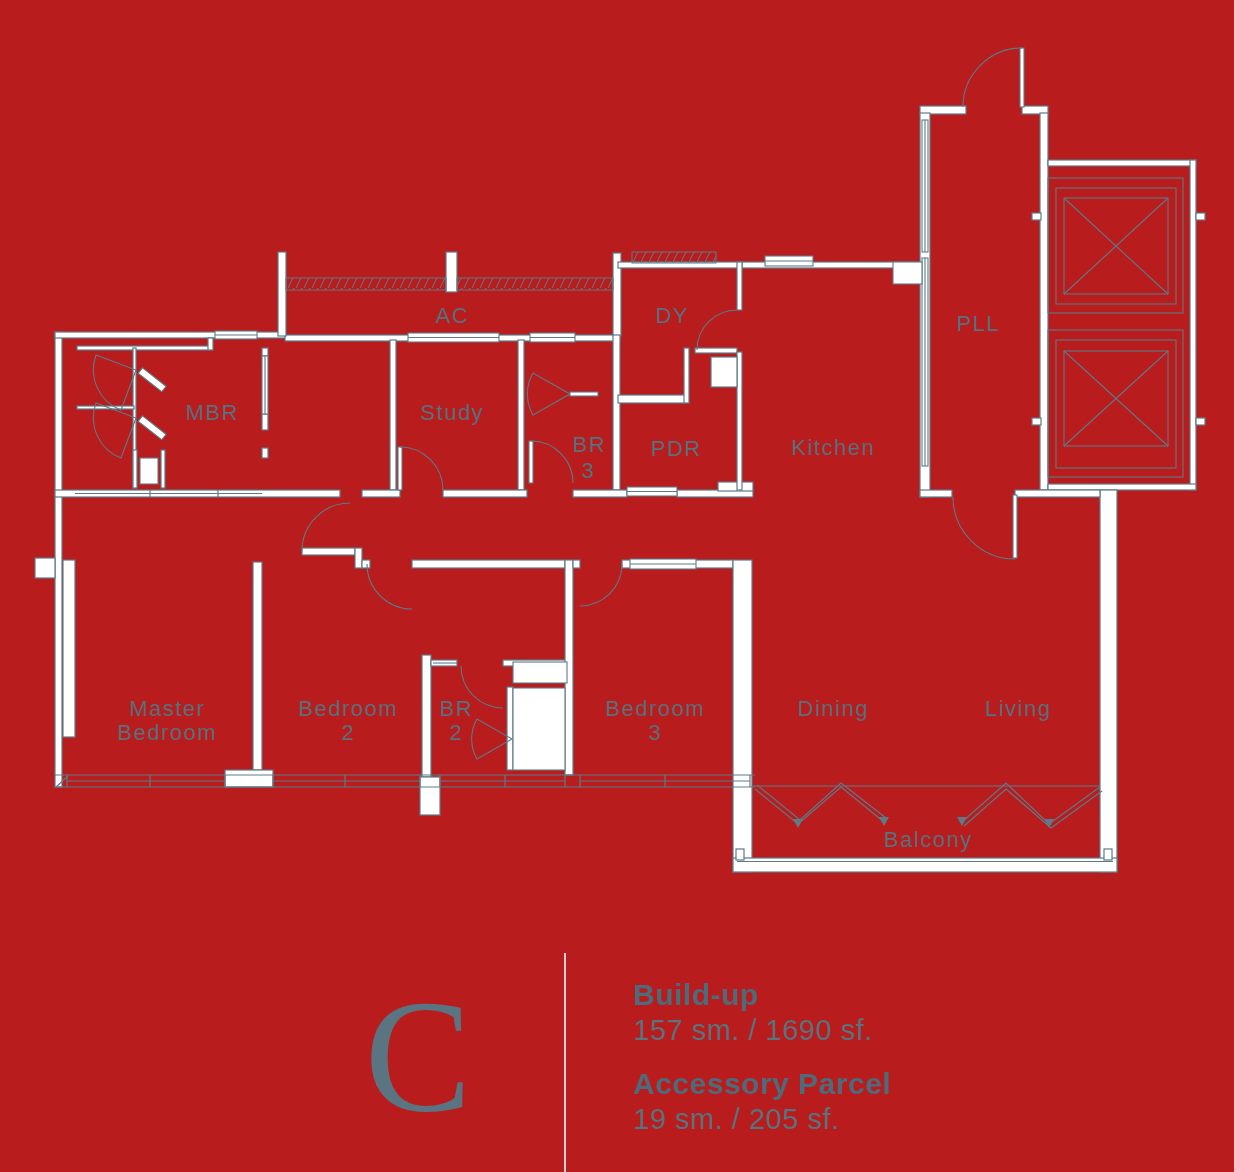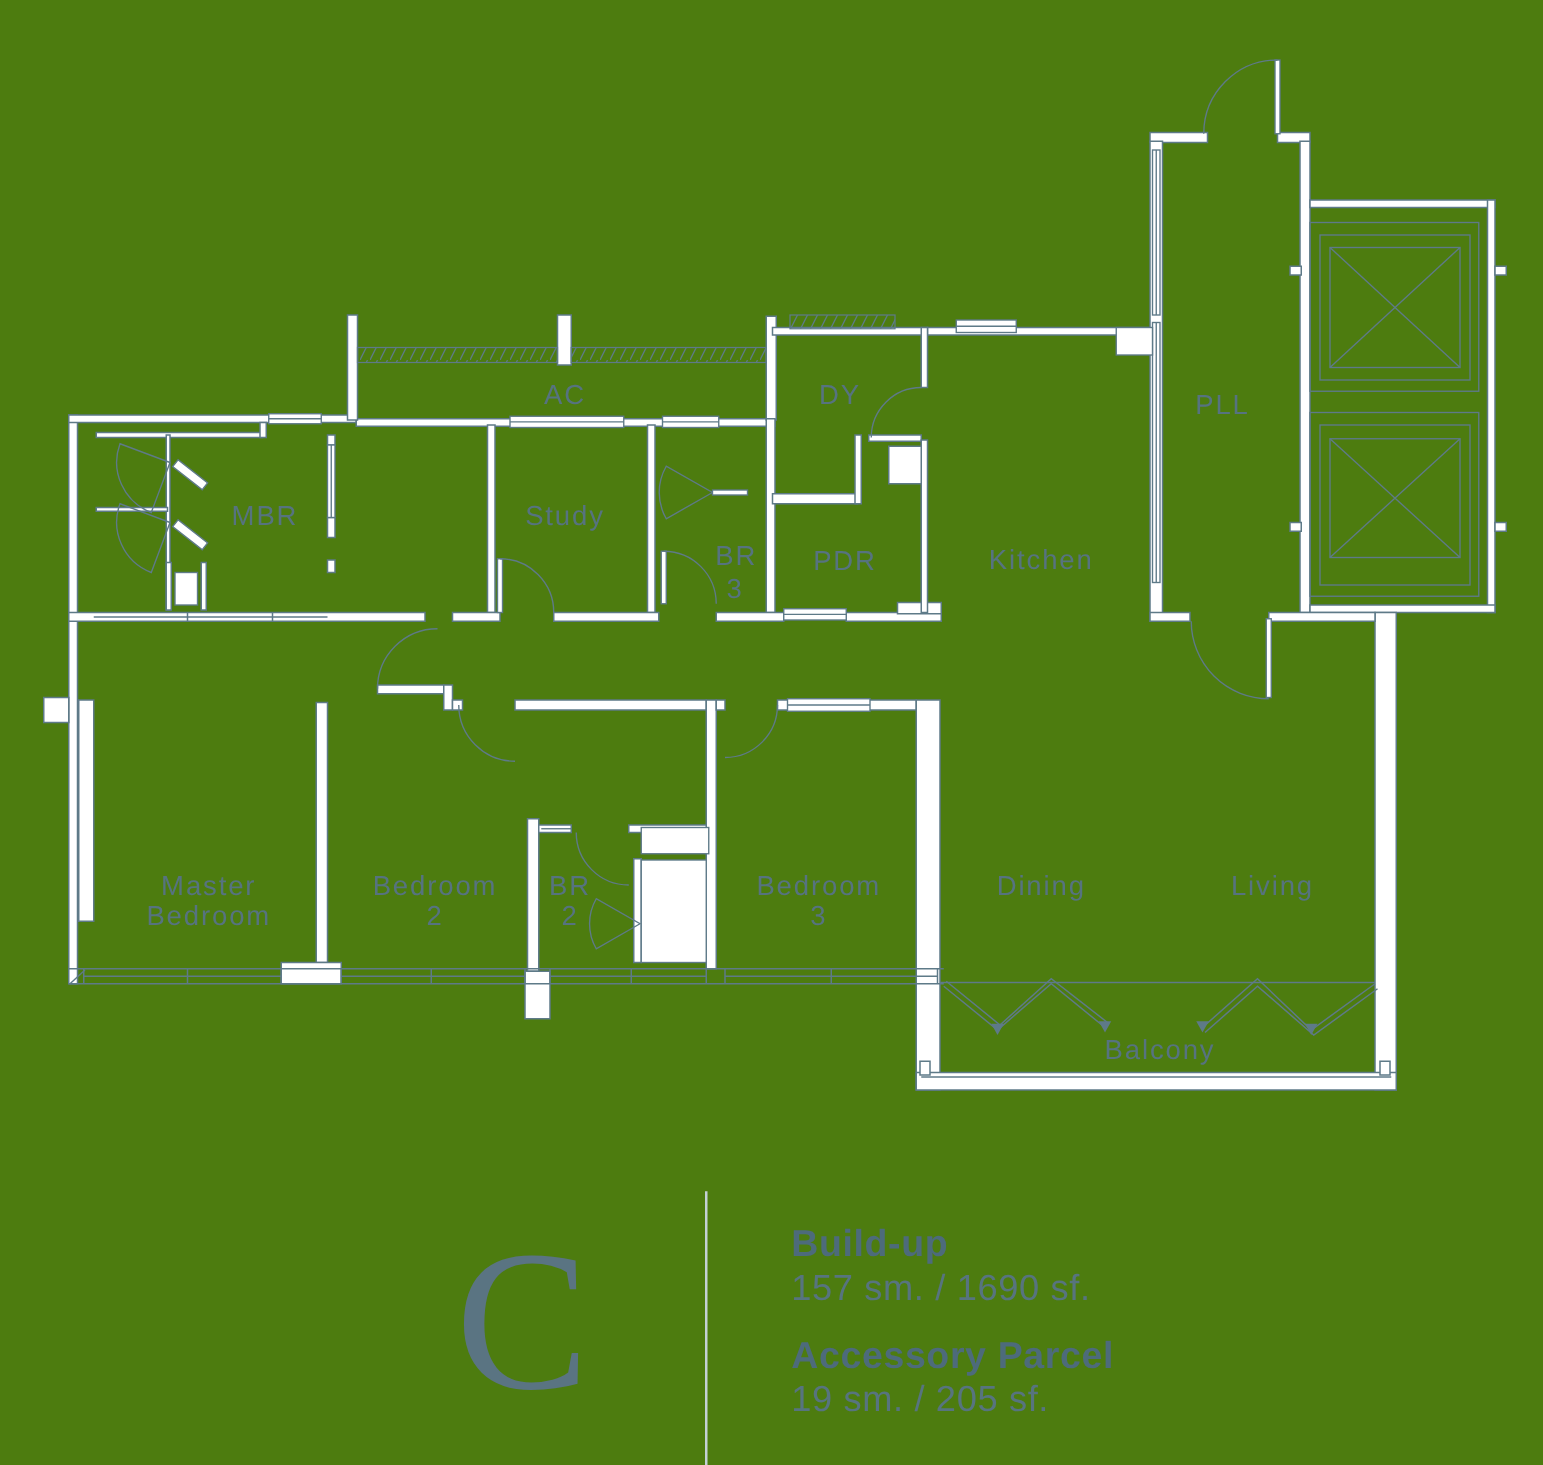--- a/index.html
+++ b/index.html
@@ -1,16 +1,16 @@
 <!DOCTYPE html>
 <html><head>
 <meta charset="utf-8">
 <style>
   html,body{margin:0;padding:0;background:#ffffff;}
-  .canvas{position:relative;width:1234px;height:1172px;background:#4d7c0f;overflow:hidden;}
+  .canvas{position:relative;width:1234px;height:1172px;background:#b91c1c;overflow:hidden;}
   svg{display:block;}
   .lbl{font-family:"Liberation Sans",sans-serif;font-size:22px;fill:#567380;letter-spacing:1.5px;text-anchor:middle;}
   .walls rect{fill:#ffffff;}
   .win rect{fill:#ffffff;}
   .fixture rect{fill:#ffffff;}
   .legend-letter{font-family:"Liberation Serif",serif;font-size:160px;fill:#5a7482;text-anchor:middle;}
   .legend-bold{font-family:"Liberation Sans",sans-serif;font-size:30px;font-weight:700;fill:#4d6b7b;letter-spacing:0.5px;}
   .legend-val{font-family:"Liberation Sans",sans-serif;font-size:29px;fill:#57747f;letter-spacing:0.5px;}
 </style>
 </head>

